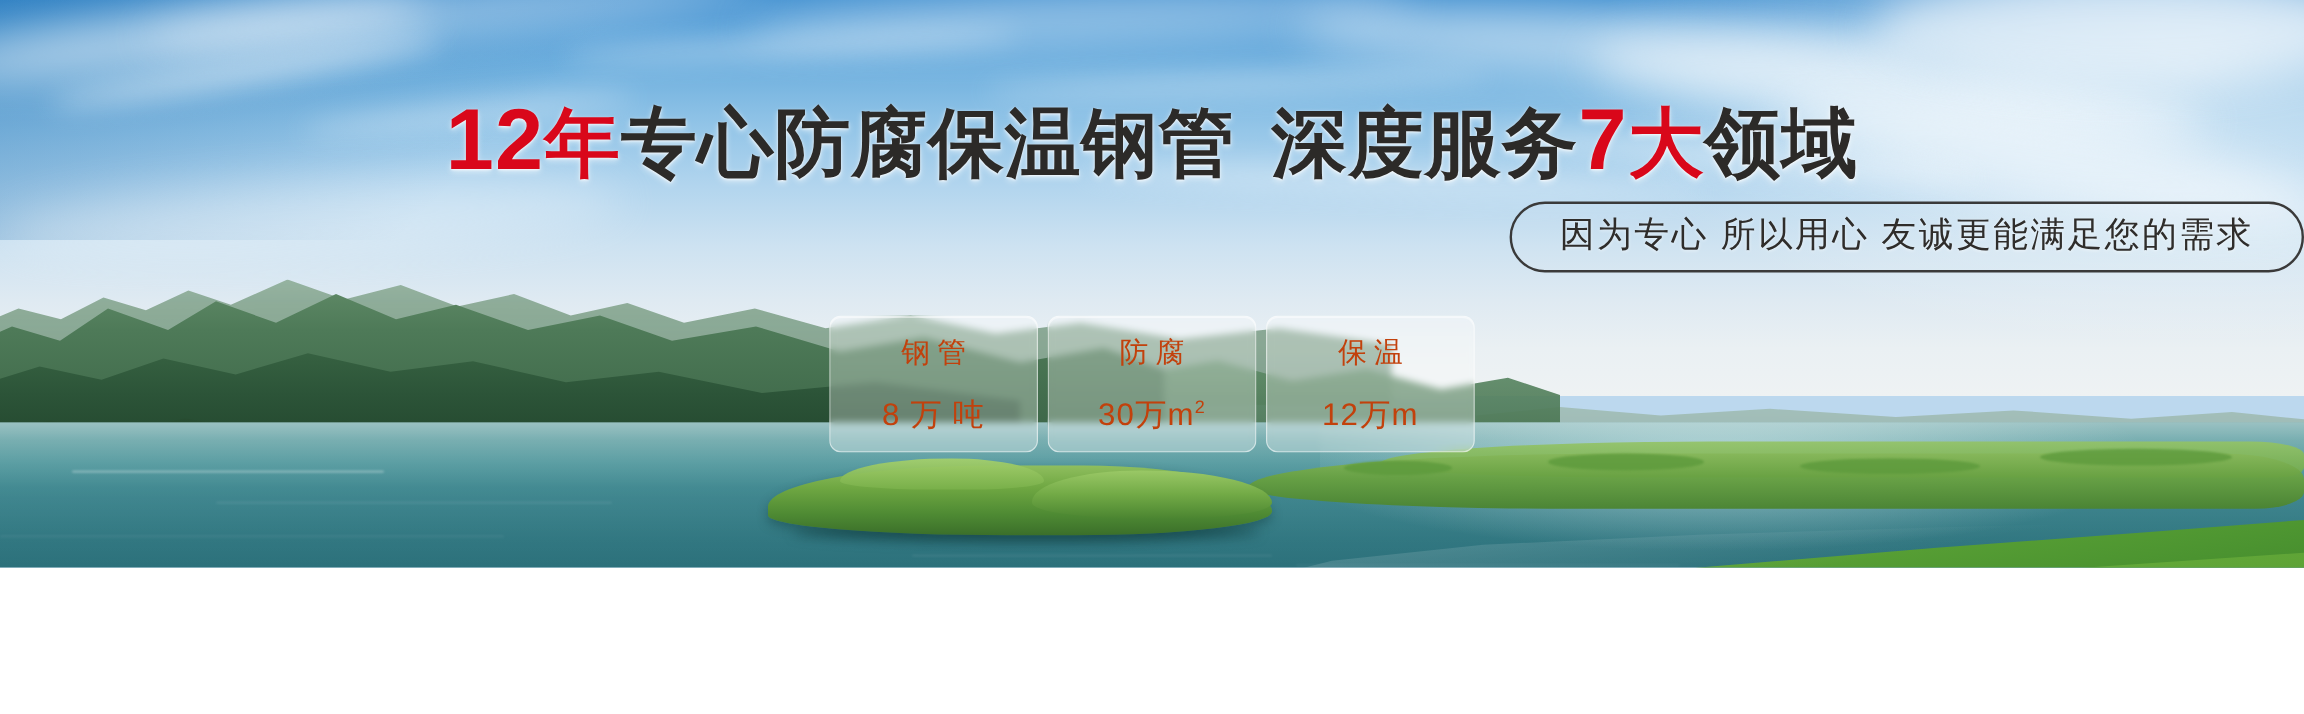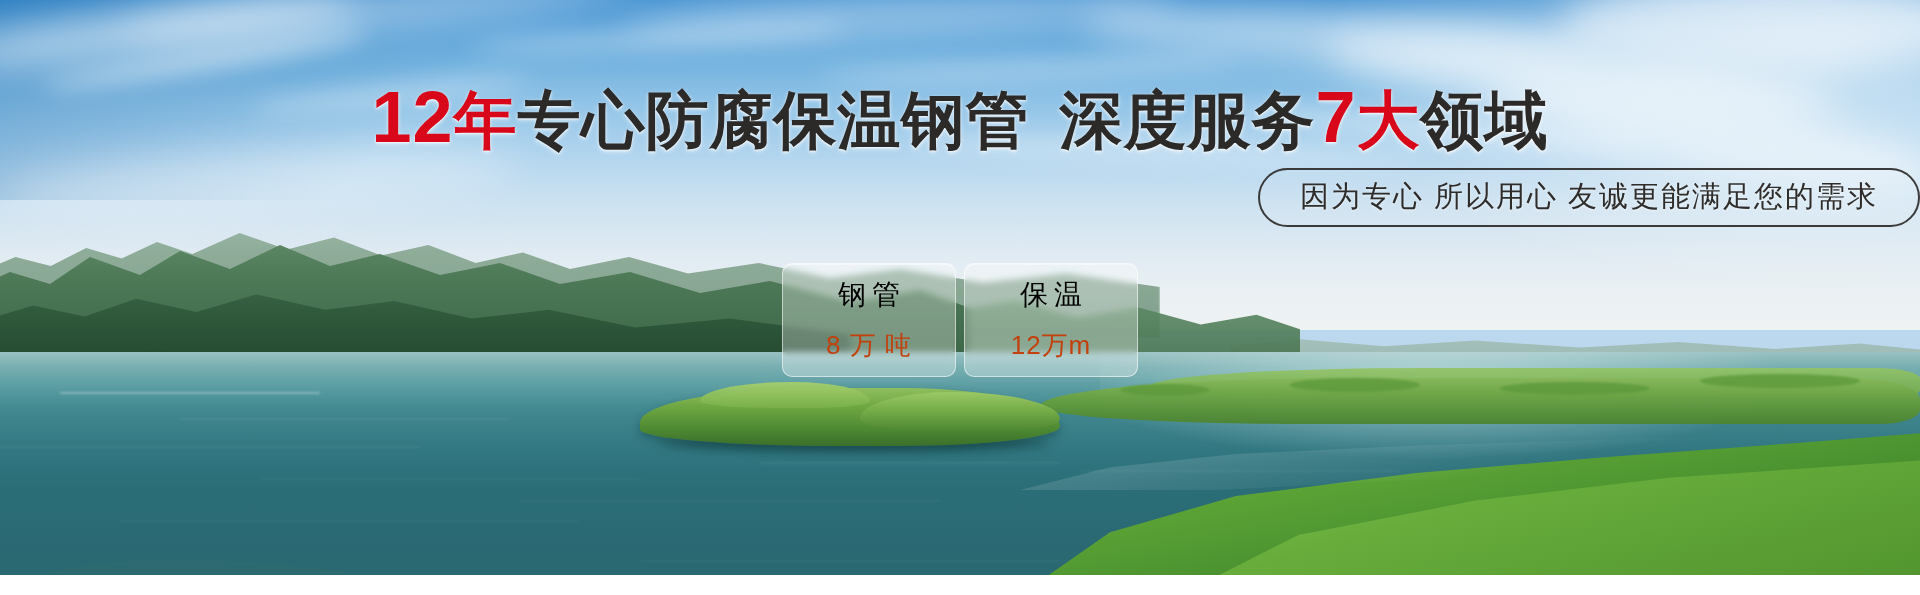--- a/index.html
+++ b/index.html
@@ -1,21 +1,21 @@
 <!DOCTYPE html>
 <html><head>
 <meta charset="utf-8">
 <style>
   html,body{margin:0;padding:0;}
   body{
     width:1920px;height:595px;overflow:hidden;
     font-family:"Liberation Sans","DejaVu Sans",sans-serif;
   }
   #banner{
-    position:relative;width:1920px;height:575px;overflow:hidden;
+    position:relative;width:1920px;height:473px;overflow:hidden;
     background:#bcd8ee;
   }
 
   
   .sky{
     position:absolute;left:0;top:0;width:1920px;height:330px;
     background:
       linear-gradient(180deg,
         #3f8fd0 0%,
         #57a0d8 8%,
@@ -210,21 +210,21 @@
     width:172px;height:112px;
     border-radius:10px;
     background:rgba(255,255,255,.30);
     border:1px solid rgba(255,255,255,.55);
     backdrop-filter:blur(3px);
     -webkit-backdrop-filter:blur(3px);
     display:flex;flex-direction:column;align-items:center;justify-content:center;
     box-shadow:inset 0 1px 0 rgba(255,255,255,.5);
   }
   .card .lbl{
-    font-size:28px;line-height:30px;color:#000000;letter-spacing:6px;
+    font-size:24px;line-height:30px;color:#c2410c;letter-spacing:6px;
     text-indent:6px;font-weight:normal;
     margin-bottom:20px;
   }
   .card .val{
     font-size:26px;line-height:30px;color:#c2410c;letter-spacing:1px;
   }
   .card .val sup{font-size:15px;vertical-align:super;line-height:0;}
 </style>
 </head>
 <body>
@@ -303,20 +303,26 @@
 
   <div class="cards">
 
     <div class="card">
       <div class="lbl">钢管</div>
       <div class="val">
         <span>8 万 吨</span>
       </div>
     </div>
 
+    <div class="card">
+      <div class="lbl">防腐</div>
+      <div class="val">
+        <span>30万m</span><sup>2</sup>
+      </div>
+    </div>
 
     <div class="card">
       <div class="lbl">保温</div>
       <div class="val">
         <span>12万m</span>
       </div>
     </div>
 
   </div>
 

